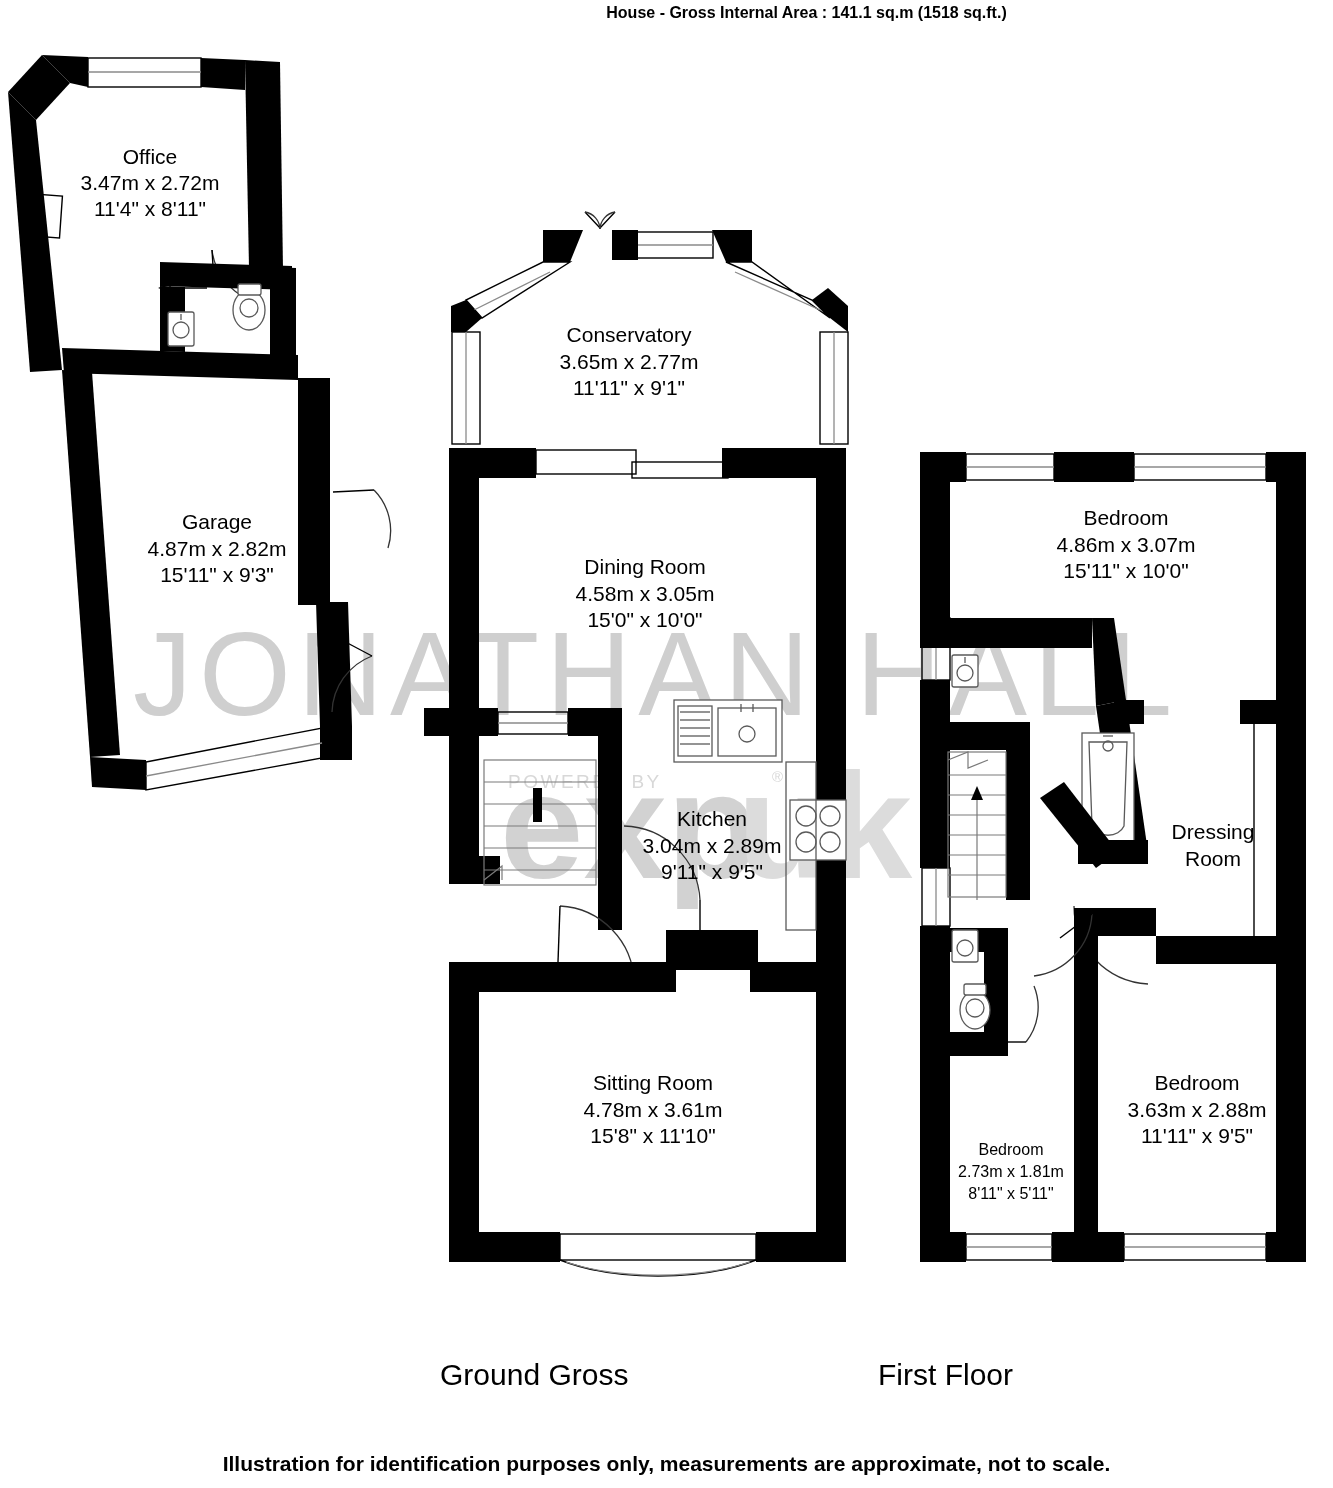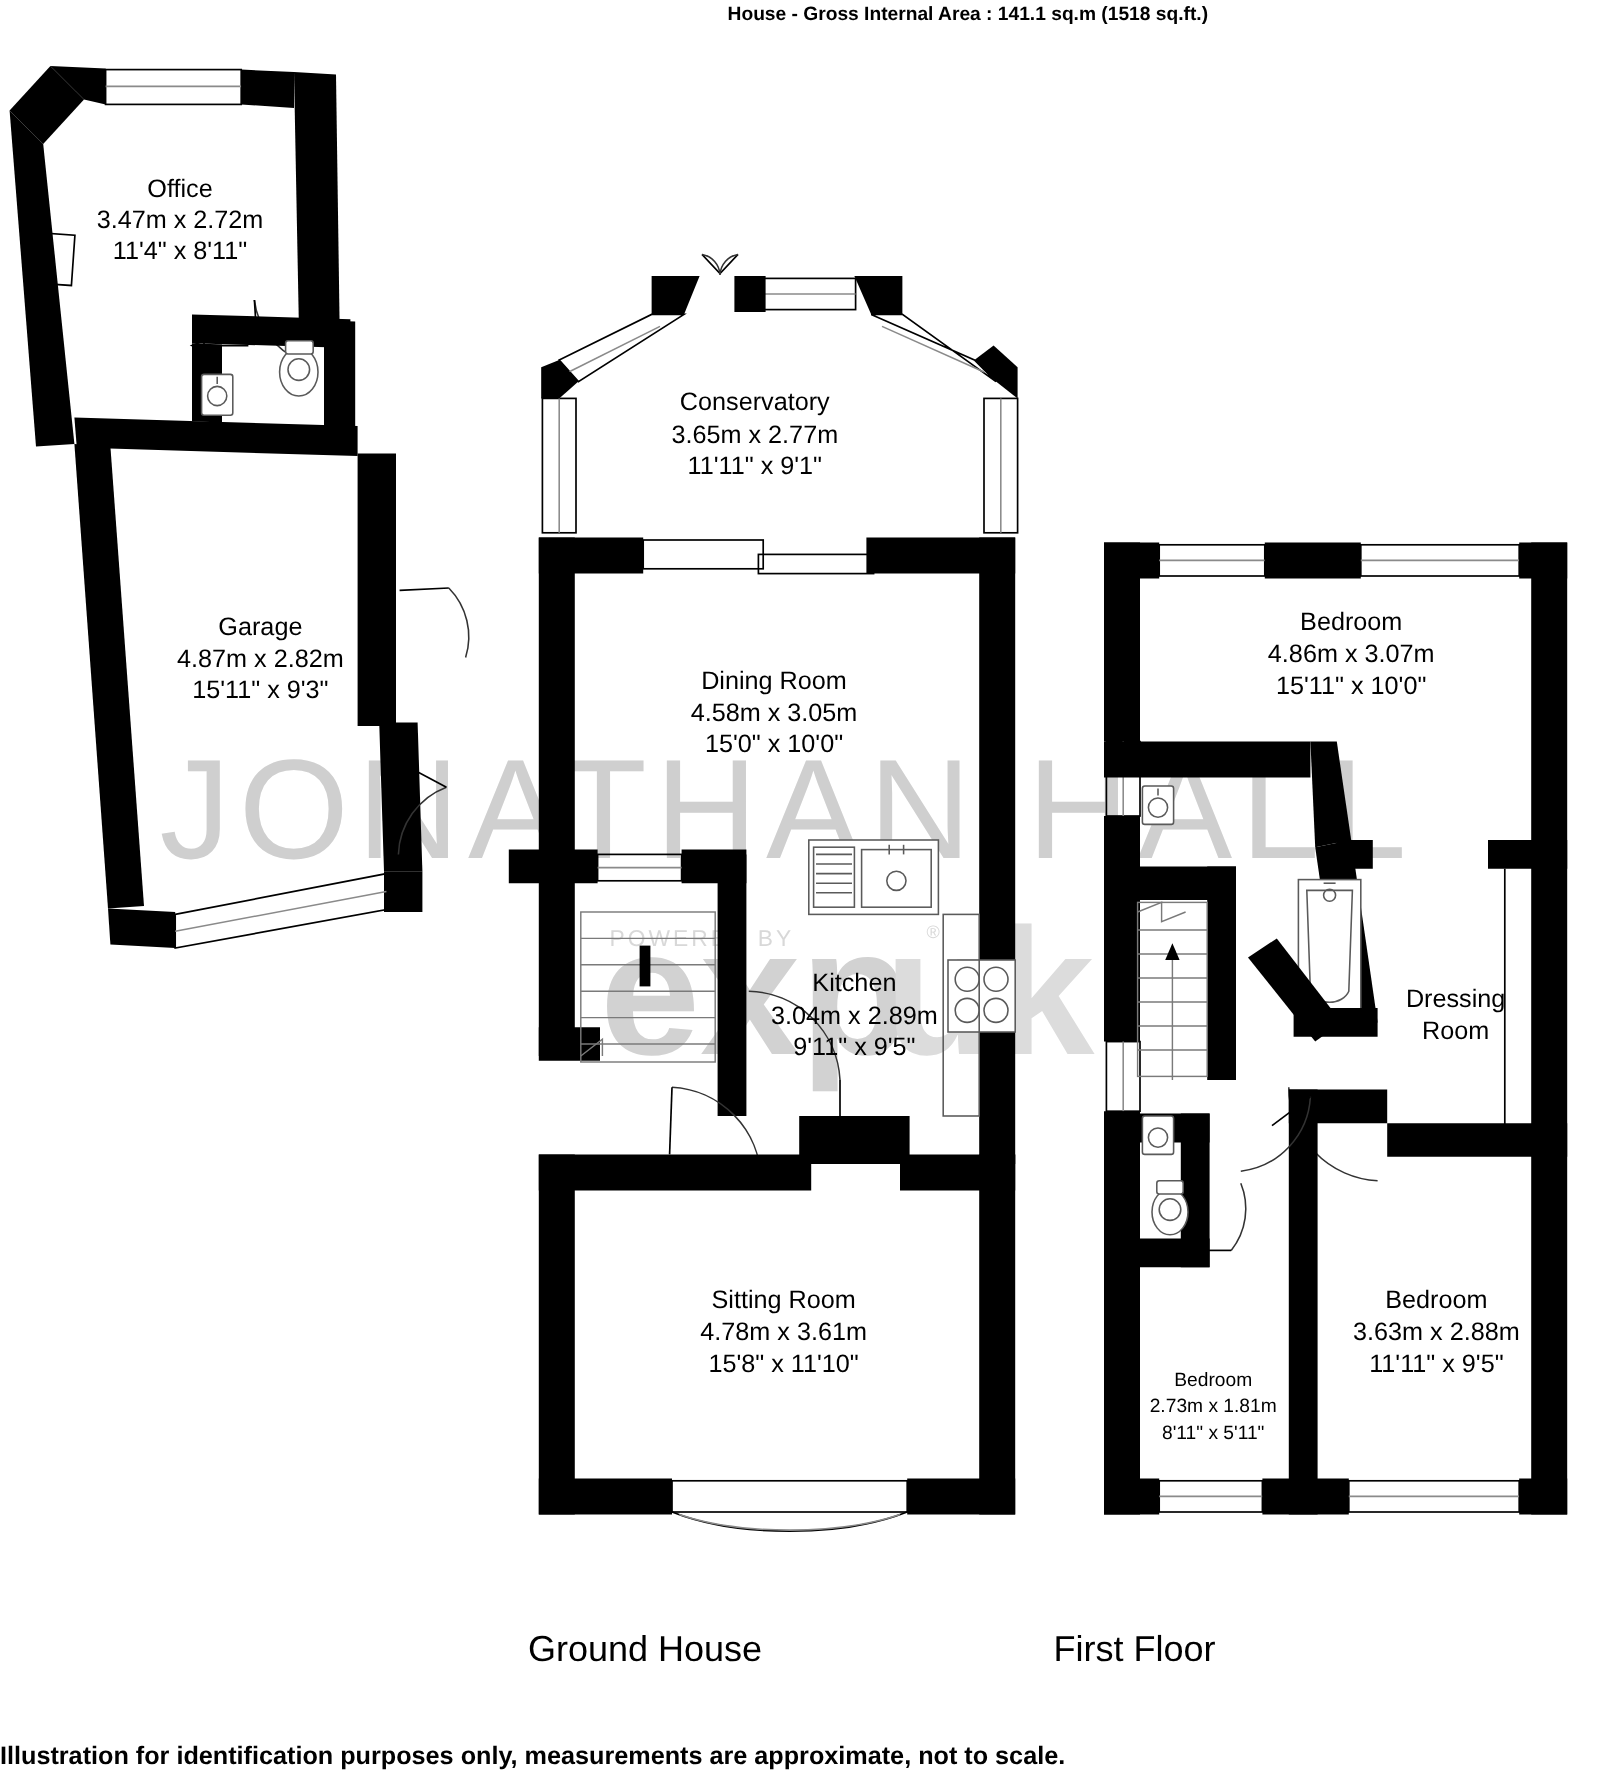--- a/index.html
+++ b/index.html
@@ -30,20 +30,21 @@
     font-size: 16px;
     font-weight: bold;
     letter-spacing: 0px;
   }
   .hdr-inner { display: inline-block; padding-left: 280px; }
   .footer-note {
     position: absolute;
     left: 0;
     top: 1452px;
     width: 1333px;
+    text-align: center;
     font-size: 21px;
     font-weight: bold;
   }
   .floor-label {
     position: absolute;
     font-size: 30px;
     font-weight: normal;
     white-space: nowrap;
   }
   #ground-floor-label { left: 440px; top: 1358px; }
@@ -432,17 +433,17 @@
         <text class="rm-dim" x="1197" y="1117">3.63m x 2.88m</text>
         <text class="rm-dim" x="1197" y="1143">11'11" x 9'5"</text>
 
         <text class="rm-name-sm" x="1011" y="1155">Bedroom</text>
         <text class="rm-dim-sm" x="1011" y="1177">2.73m x 1.81m</text>
         <text class="rm-dim-sm" x="1011" y="1199">8'11" x 5'11"</text>
       </g>
     </g>
   </svg>
 
-  <div class="floor-label" id="ground-floor-label">Ground House</div>
+  <div class="floor-label" id="ground-floor-label">Ground Gross</div>
   <div class="floor-label" id="first-floor-label">First Floor</div>
 
   <div class="footer-note">Illustration for identification purposes only, measurements are approximate, not to scale.</div>
 </div>
 
 </body></html>

